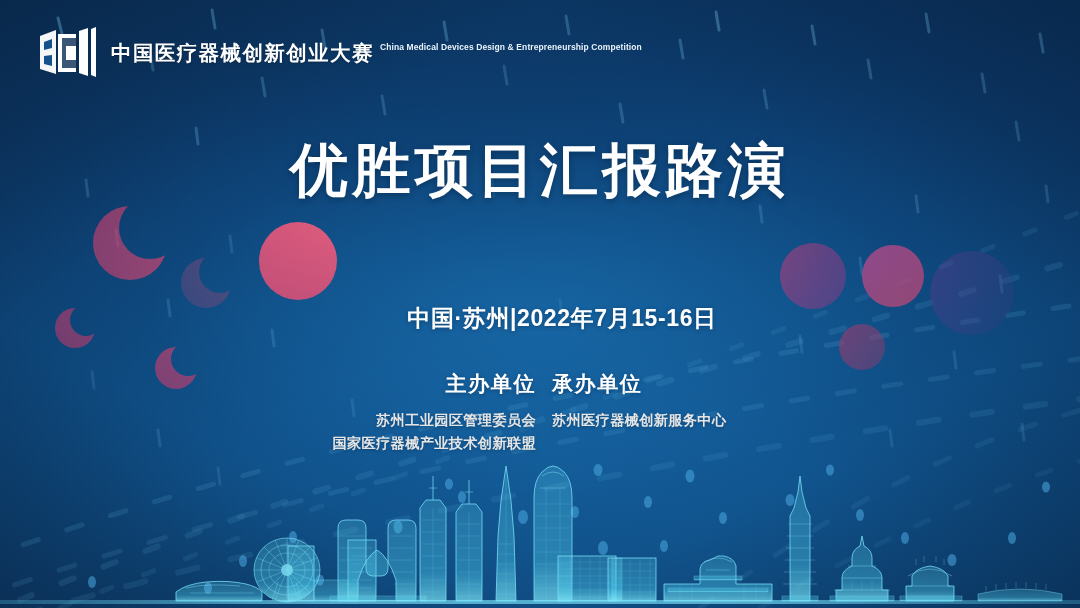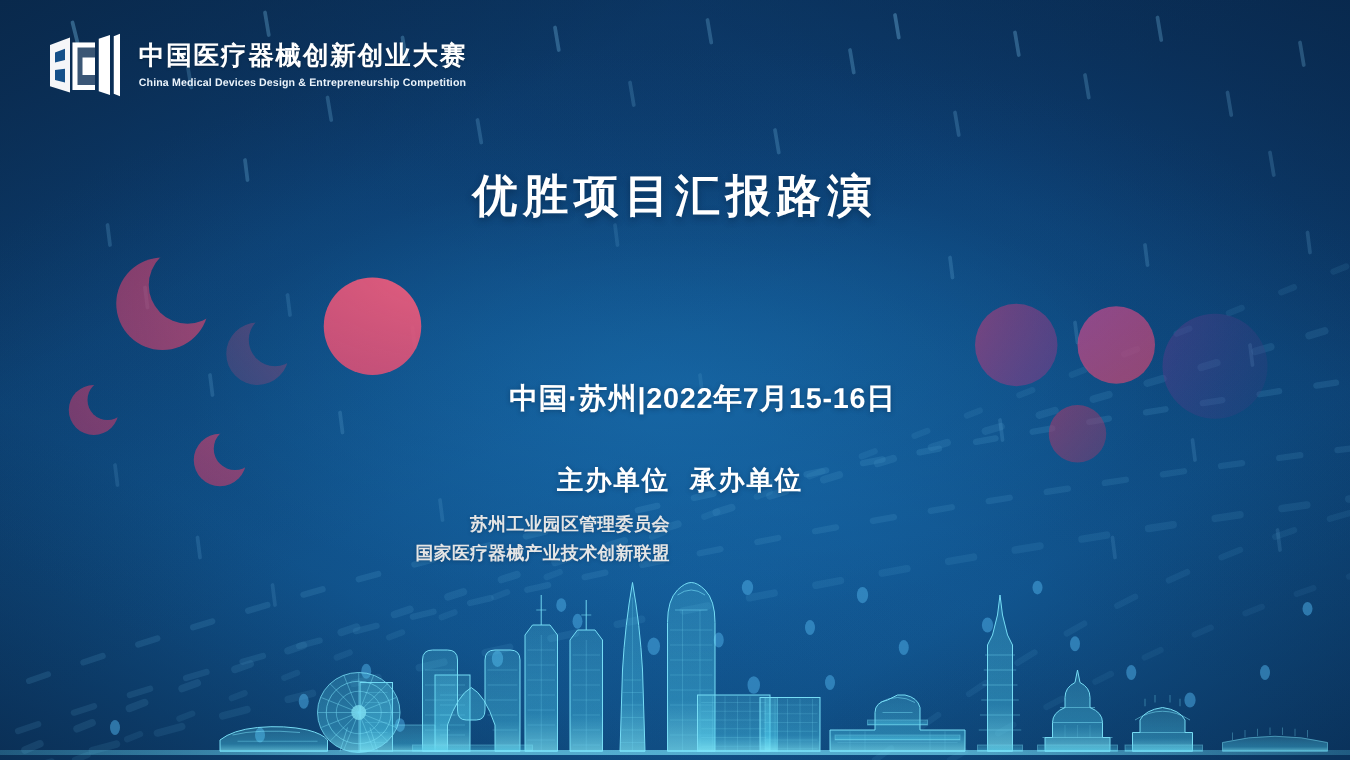--- a/index.html
+++ b/index.html
@@ -43,21 +43,21 @@
   
   .logo-block {
     position: absolute;
     left: 36px;
     top: 26px;
     display: flex;
     align-items: center;
     gap: 13px;
   }
   .logo-mark { width: 62px; height: 54px; flex: 0 0 auto; }
-  .logo-text { display: flex; flex-direction: column; gap: 6px; }
+  .logo-text { display: flex; flex-direction: row; gap: 6px; }
   .logo-cn {
     color: #ffffff;
     font-size: 20.5px;
     font-weight: 700;
     letter-spacing: 1.4px;
     line-height: 1;
     white-space: nowrap;
     text-shadow: 0 1px 2px rgba(0,0,0,0.28);
   }
   .logo-en {
@@ -82,21 +82,21 @@
     color: #ffffff;
     font-size: 50px;
     font-weight: 700;
     letter-spacing: 3.2px;
     line-height: 1.14;
     white-space: nowrap;
     text-shadow: 0 2px 6px rgba(4,28,56,0.45);
   }
   .title-line2 {
     color: #ffffff;
-    font-size: 36px;
+    font-size: 58px;
     font-weight: 700;
     letter-spacing: 4.5px;
     line-height: 1.16;
     margin-top: 12px;
     white-space: nowrap;
     text-shadow: 0 2px 6px rgba(4,28,56,0.45);
   }
 
   
   .date-line {
@@ -586,16 +586,17 @@
   <div class="date-line">中国·苏州|2022年7月15-16日</div>
 
   <div class="orgs">
     <div class="org-col left">
       <div class="org-head">主办单位</div>
       <div class="org-item">苏州工业园区管理委员会</div>
       <div class="org-item">国家医疗器械产业技术创新联盟</div>
     </div>
     <div class="org-col right">
       <div class="org-head">承办单位</div>
+      <div class="org-item">苏州医疗器械创新服务中心</div>
     </div>
   </div>
 
 </div>
 
 </body></html>

